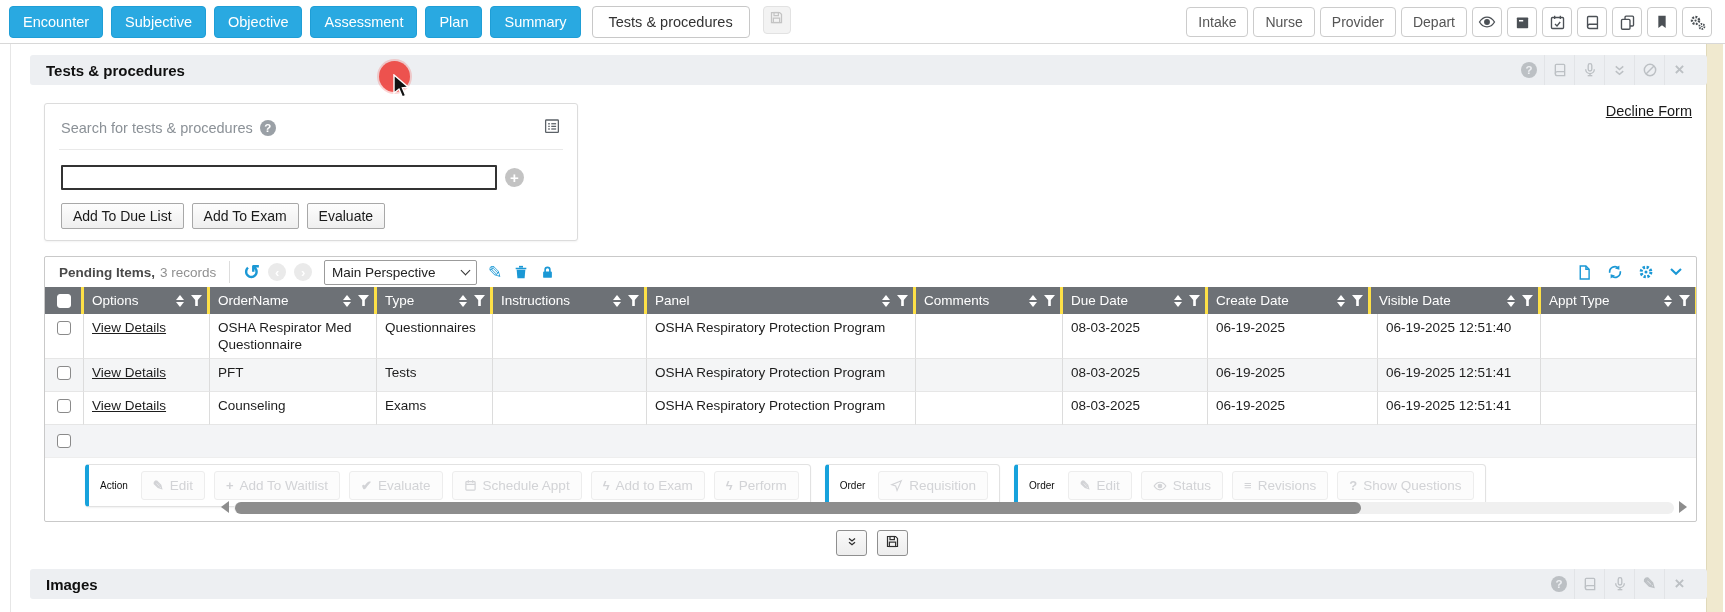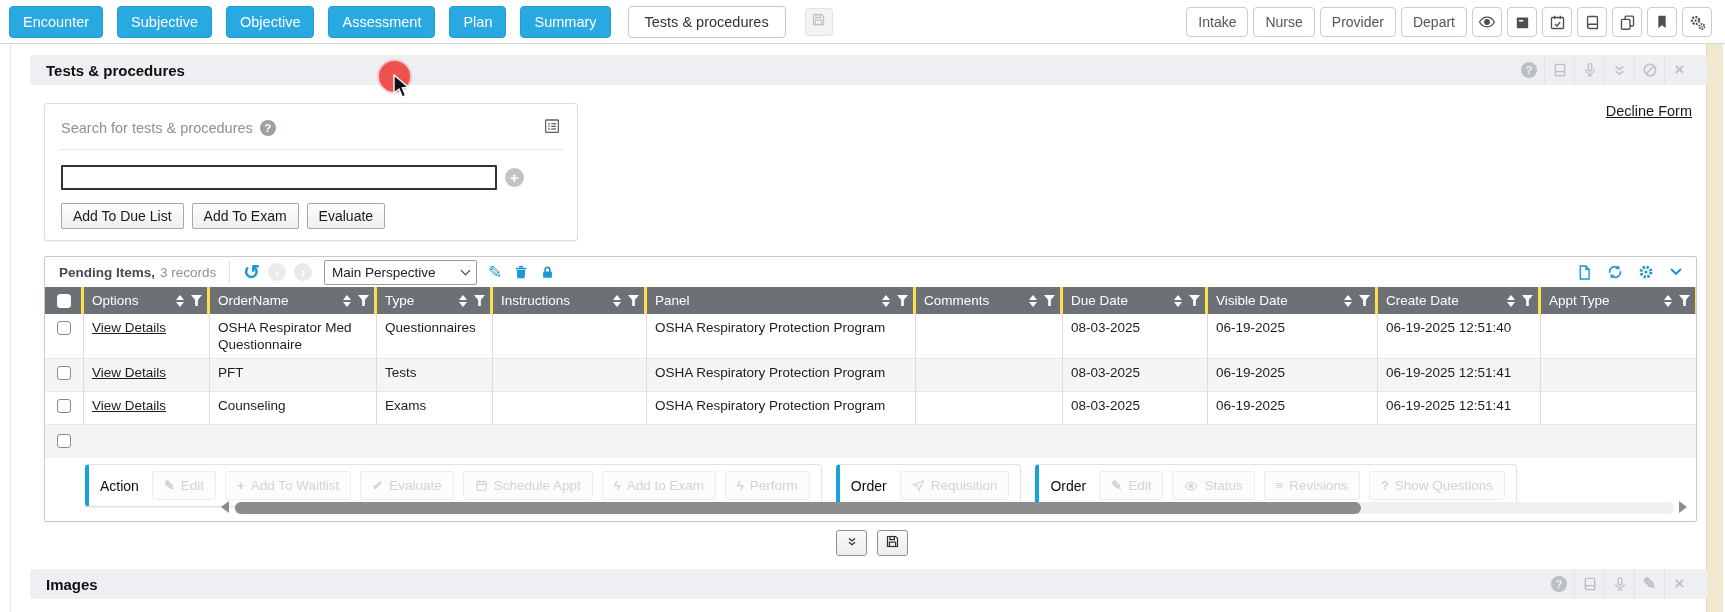--- a/index.html
+++ b/index.html
@@ -3,21 +3,21 @@
 <meta charset="utf-8">
 <style>
   * { margin:0; padding:0; box-sizing:border-box; }
   html,body { background:#fff; }
   .screen { position:relative; width:1725px; height:612px; overflow:hidden;
             font-family:"Liberation Sans", sans-serif; background:#fff; color:#222; }
 
   
   .topbar { position:absolute; left:0; top:0; width:1725px; height:44px; background:#fff;
             border-bottom:1px solid #d8d8d8; display:flex; align-items:center; }
-  .tabs { display:flex; gap:14px; margin-left:9px; align-items:center; }
+  .tabs { display:flex; gap:8px; margin-left:9px; }
   .tab { background:#29a9e1; color:#fff; font-size:14.5px; padding:7px 13px; border-radius:4px;
          border:1px solid #1f9ed6; cursor:pointer; white-space:nowrap; }
   .tab-active { background:#fff; color:#333; border:1px solid #c8c8c8; padding:7px 16px;
                 border-radius:4px; font-size:14.5px; margin-left:3px; white-space:nowrap; }
   .disk-btn { width:28px; height:28px; background:#f3f3f3; border:1px solid #e2e2e2; border-radius:4px;
               margin-left:5px; display:flex; align-items:center; justify-content:center; color:#c4c4c4; }
   .topbar-right { position:absolute; right:13px; top:7px; display:flex; gap:5px; align-items:flex-end; }
   .stage-btn { background:#fff; border:1px solid #ccc; border-radius:4px; color:#555;
                font-size:14px; padding:6px 11px; cursor:pointer; white-space:nowrap; }
   .icon-btn { width:30px; height:30px; border:1px solid #ccc; border-radius:4px; background:#fff;
@@ -108,21 +108,21 @@
   .c5{width:269px;} .c6{width:147px;} .c7{width:145px;} .c8{width:170px;} .c9{width:163px;}
   .c10{width:157px;}
   .empty-row { display:flex; align-items:center; height:33px; background:#f3f4f6; padding-left:8px;
                border-bottom:1px solid #eee; }
 
   
   .action-zone { display:flex; align-items:center; gap:14px; padding:6px 0 0 40px; height:50px; }
   .agroup { display:flex; align-items:center; height:43px; background:#fff; border:1px solid #e2e2e2;
             border-left:4px solid #17a2dc; border-radius:4px; padding:0 11px;
             box-shadow:0 1px 2px rgba(0,0,0,.06); }
-  .agroup-label { font-size:14px; color:#0d0d0d; margin-right:13px; white-space:nowrap; }
+  .agroup-label { font-size:10px; color:#0d0d0d; margin-right:13px; white-space:nowrap; }
   .ghost { display:flex; align-items:center; gap:6px; border:1px solid #ededed; background:#fcfcfc;
            border-radius:3px; color:#d2d3d6; font-size:13.5px; padding:6px 11px; margin-right:9px;
            cursor:default; white-space:nowrap; }
   .ghost:last-child { margin-right:0; }
   .gi { font-weight:bold; font-size:13px; line-height:1; }
   .ghost svg { display:block; }
 
   
   .hs-arrow-l { position:absolute; left:176px; bottom:8px; width:0; height:0;
                 border-top:6px solid transparent; border-bottom:6px solid transparent;
@@ -401,30 +401,30 @@
           <span class="funnel"></span>
         </div>
       <div class="th c7">
           <span class="th-label">Due Date</span>
           <span class="sort">
             <span class="tri-up"></span>
             <span class="tri-dn"></span>
           </span>
           <span class="funnel"></span>
         </div>
+      <div class="th c9">
+          <span class="th-label">Create Date</span>
+          <span class="sort">
+            <span class="tri-up"></span>
+            <span class="tri-dn"></span>
+          </span>
+          <span class="funnel"></span>
+        </div>
       <div class="th c8">
           <span class="th-label">Visible Date</span>
-          <span class="sort">
-            <span class="tri-up"></span>
-            <span class="tri-dn"></span>
-          </span>
-          <span class="funnel"></span>
-        </div>
-      <div class="th c9">
-          <span class="th-label">Create Date</span>
           <span class="sort">
             <span class="tri-up"></span>
             <span class="tri-dn"></span>
           </span>
           <span class="funnel"></span>
         </div>
       <div class="th c10">
           <span class="th-label">Appt Type</span>
           <span class="sort">
             <span class="tri-up"></span>

